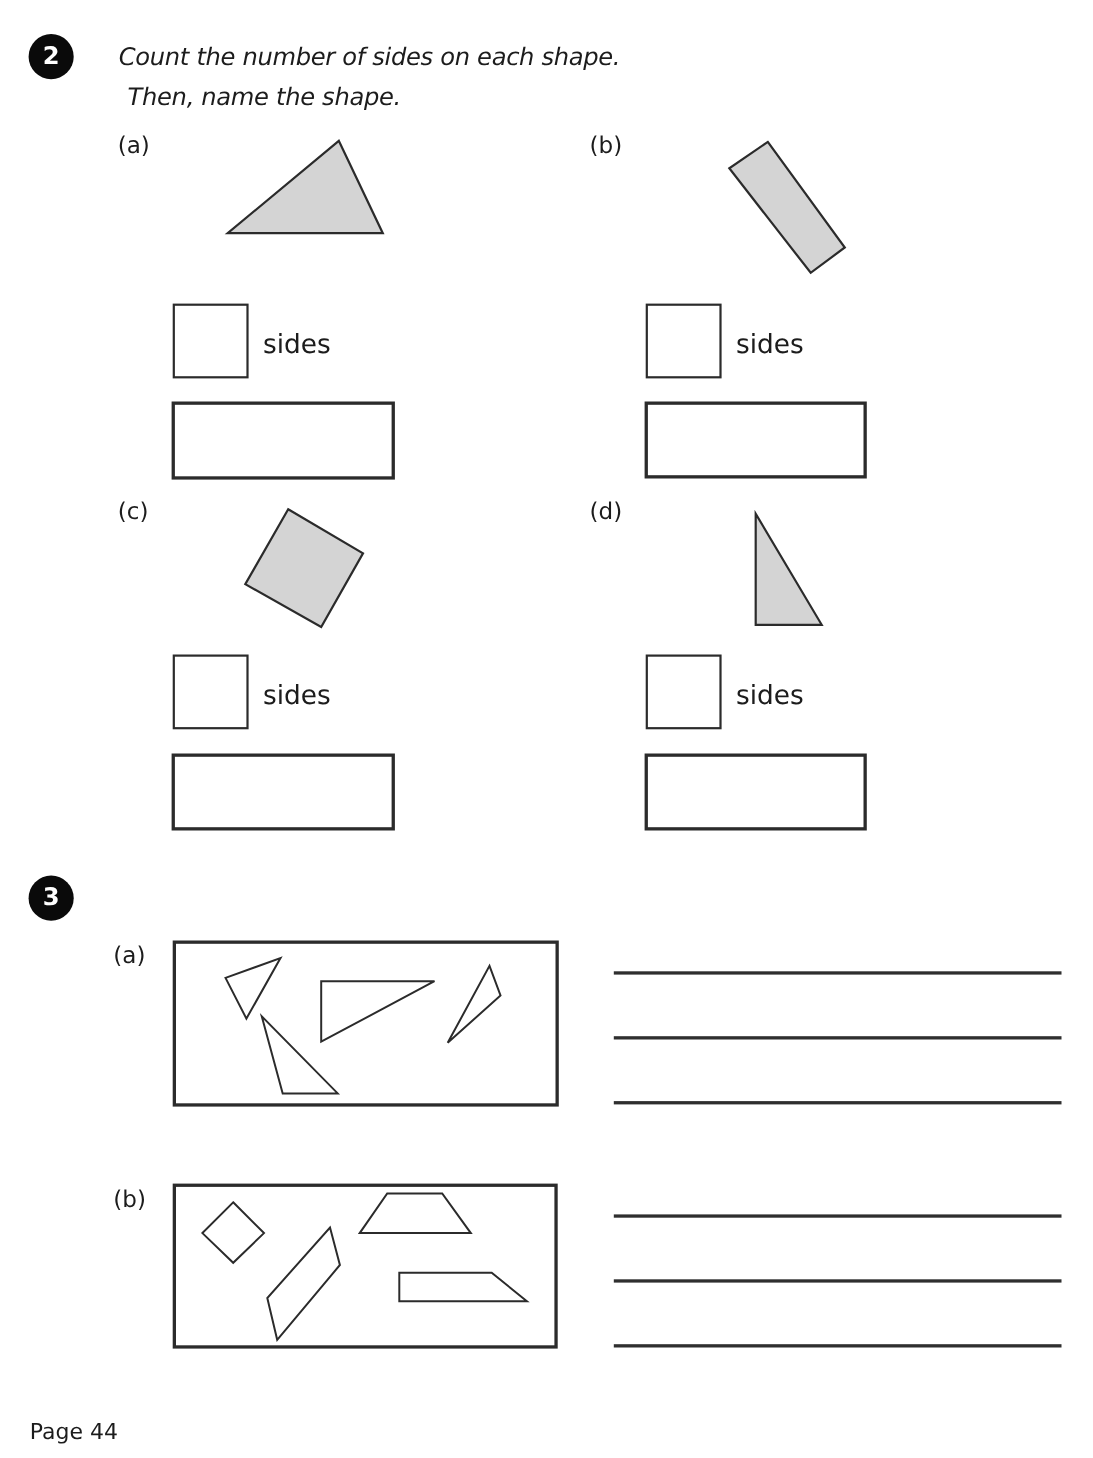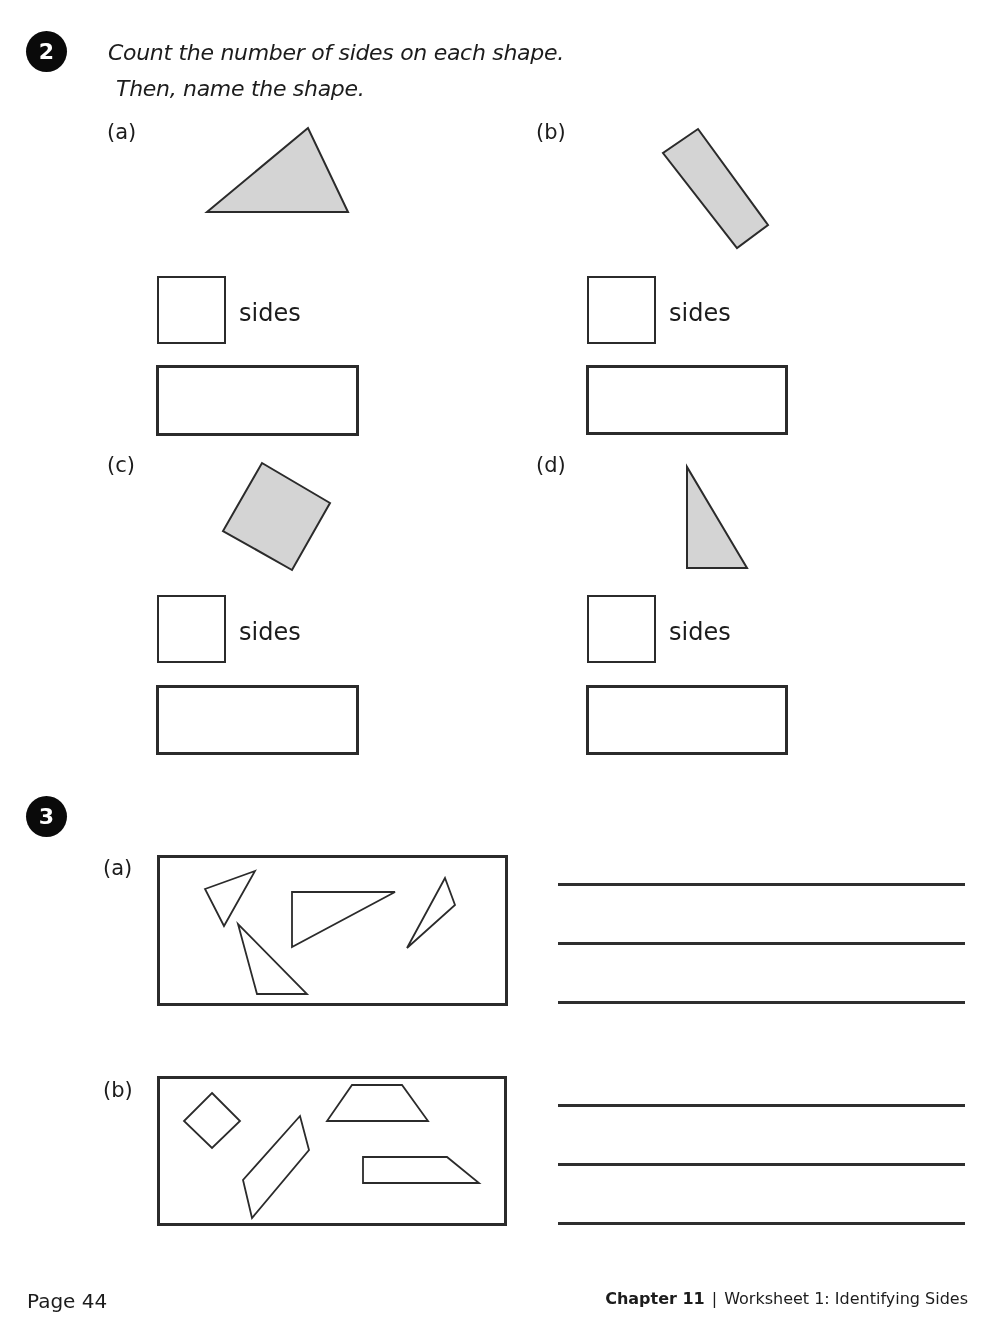--- a/index.html
+++ b/index.html
@@ -115,17 +115,14 @@
     <polygon class="outline-poly" points="55,17 83,45 55,72 27,45"></polygon>
     <polygon class="outline-poly" points="143,40 152,74 95,142 86,104"></polygon>
     <polygon class="outline-poly" points="195,9 245,9 271,45 170,45"></polygon>
     <polygon class="outline-poly" points="206,81 290,81 322,107 206,107"></polygon>
   </svg>
   <div class="wline" style="top:1104px;"></div>
   <div class="wline" style="top:1163px;"></div>
   <div class="wline" style="top:1222px;"></div>
 
   <div class="footer-left">Page 44</div>
-  <div class="footer-right">
-    <span class="bold">Chapter 11</span><span class="sep">|</span><span>Worksheet 1: Identifying Sides</span>
-  </div>
 
 </div>
 
 </body></html>

